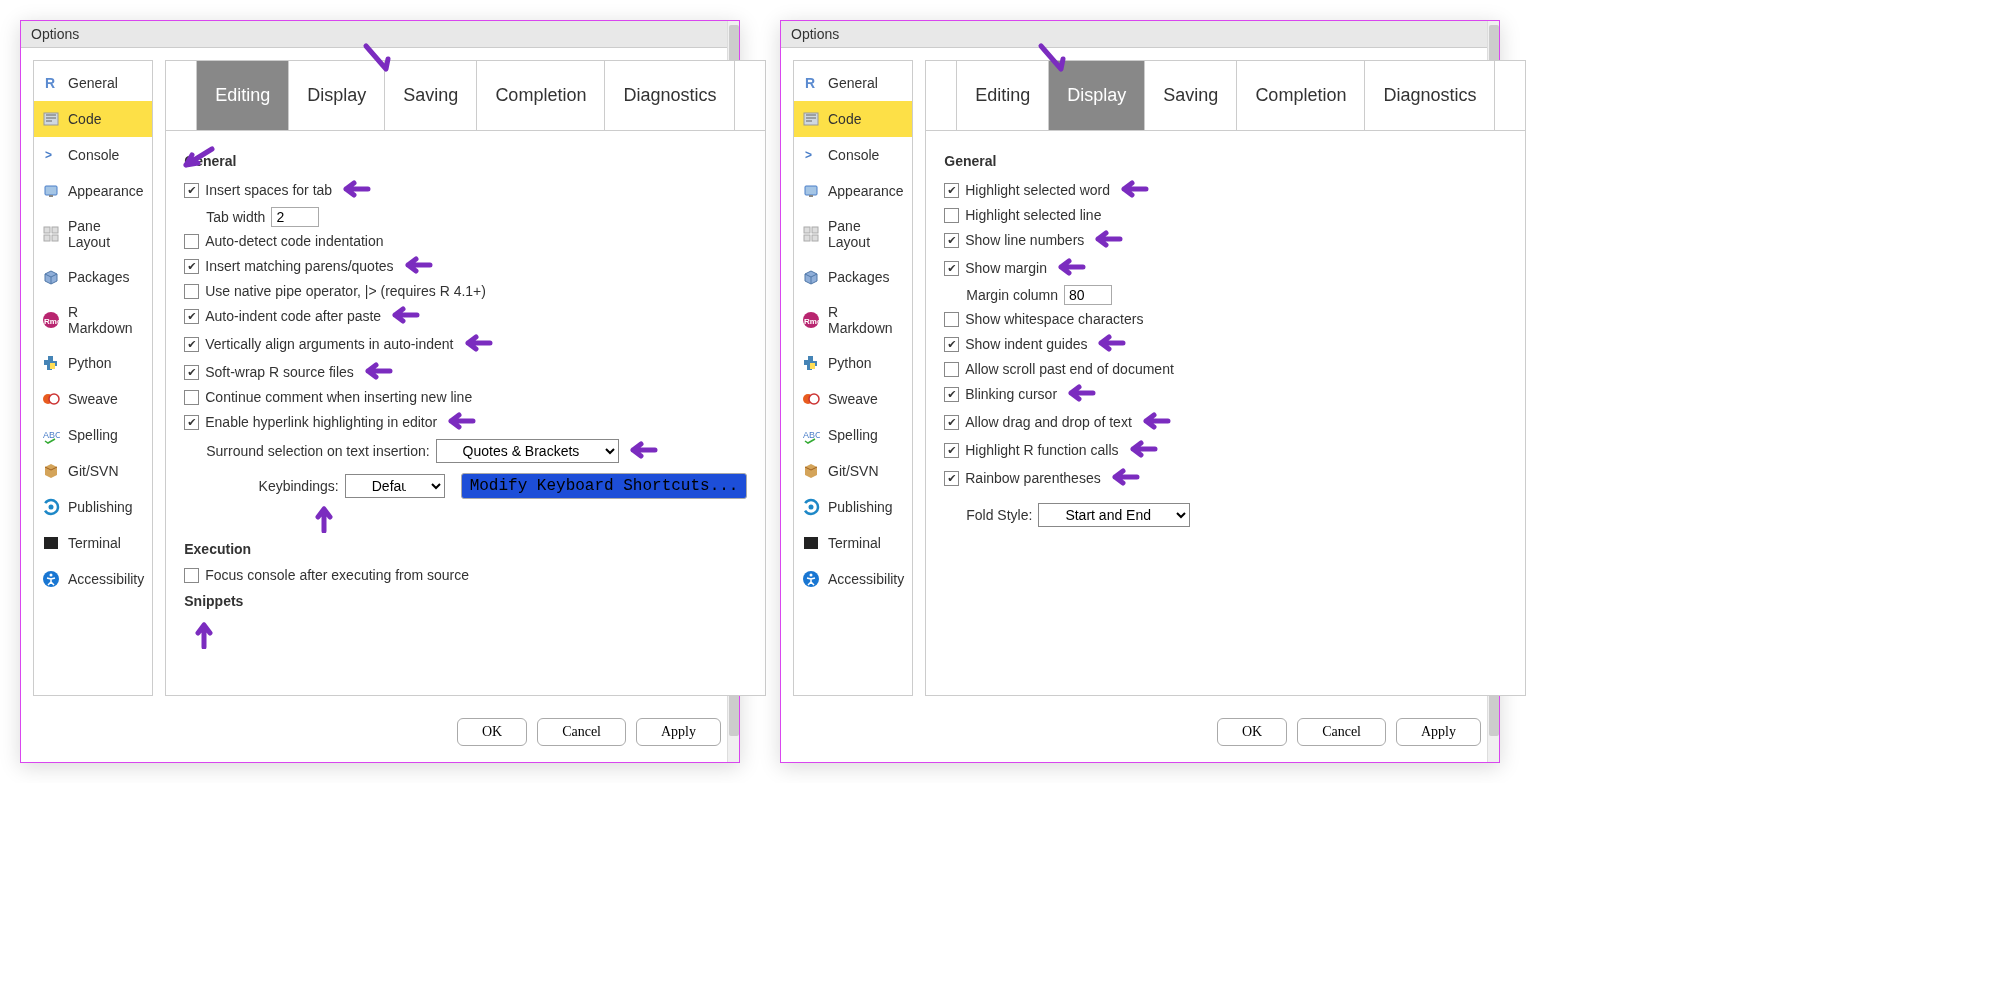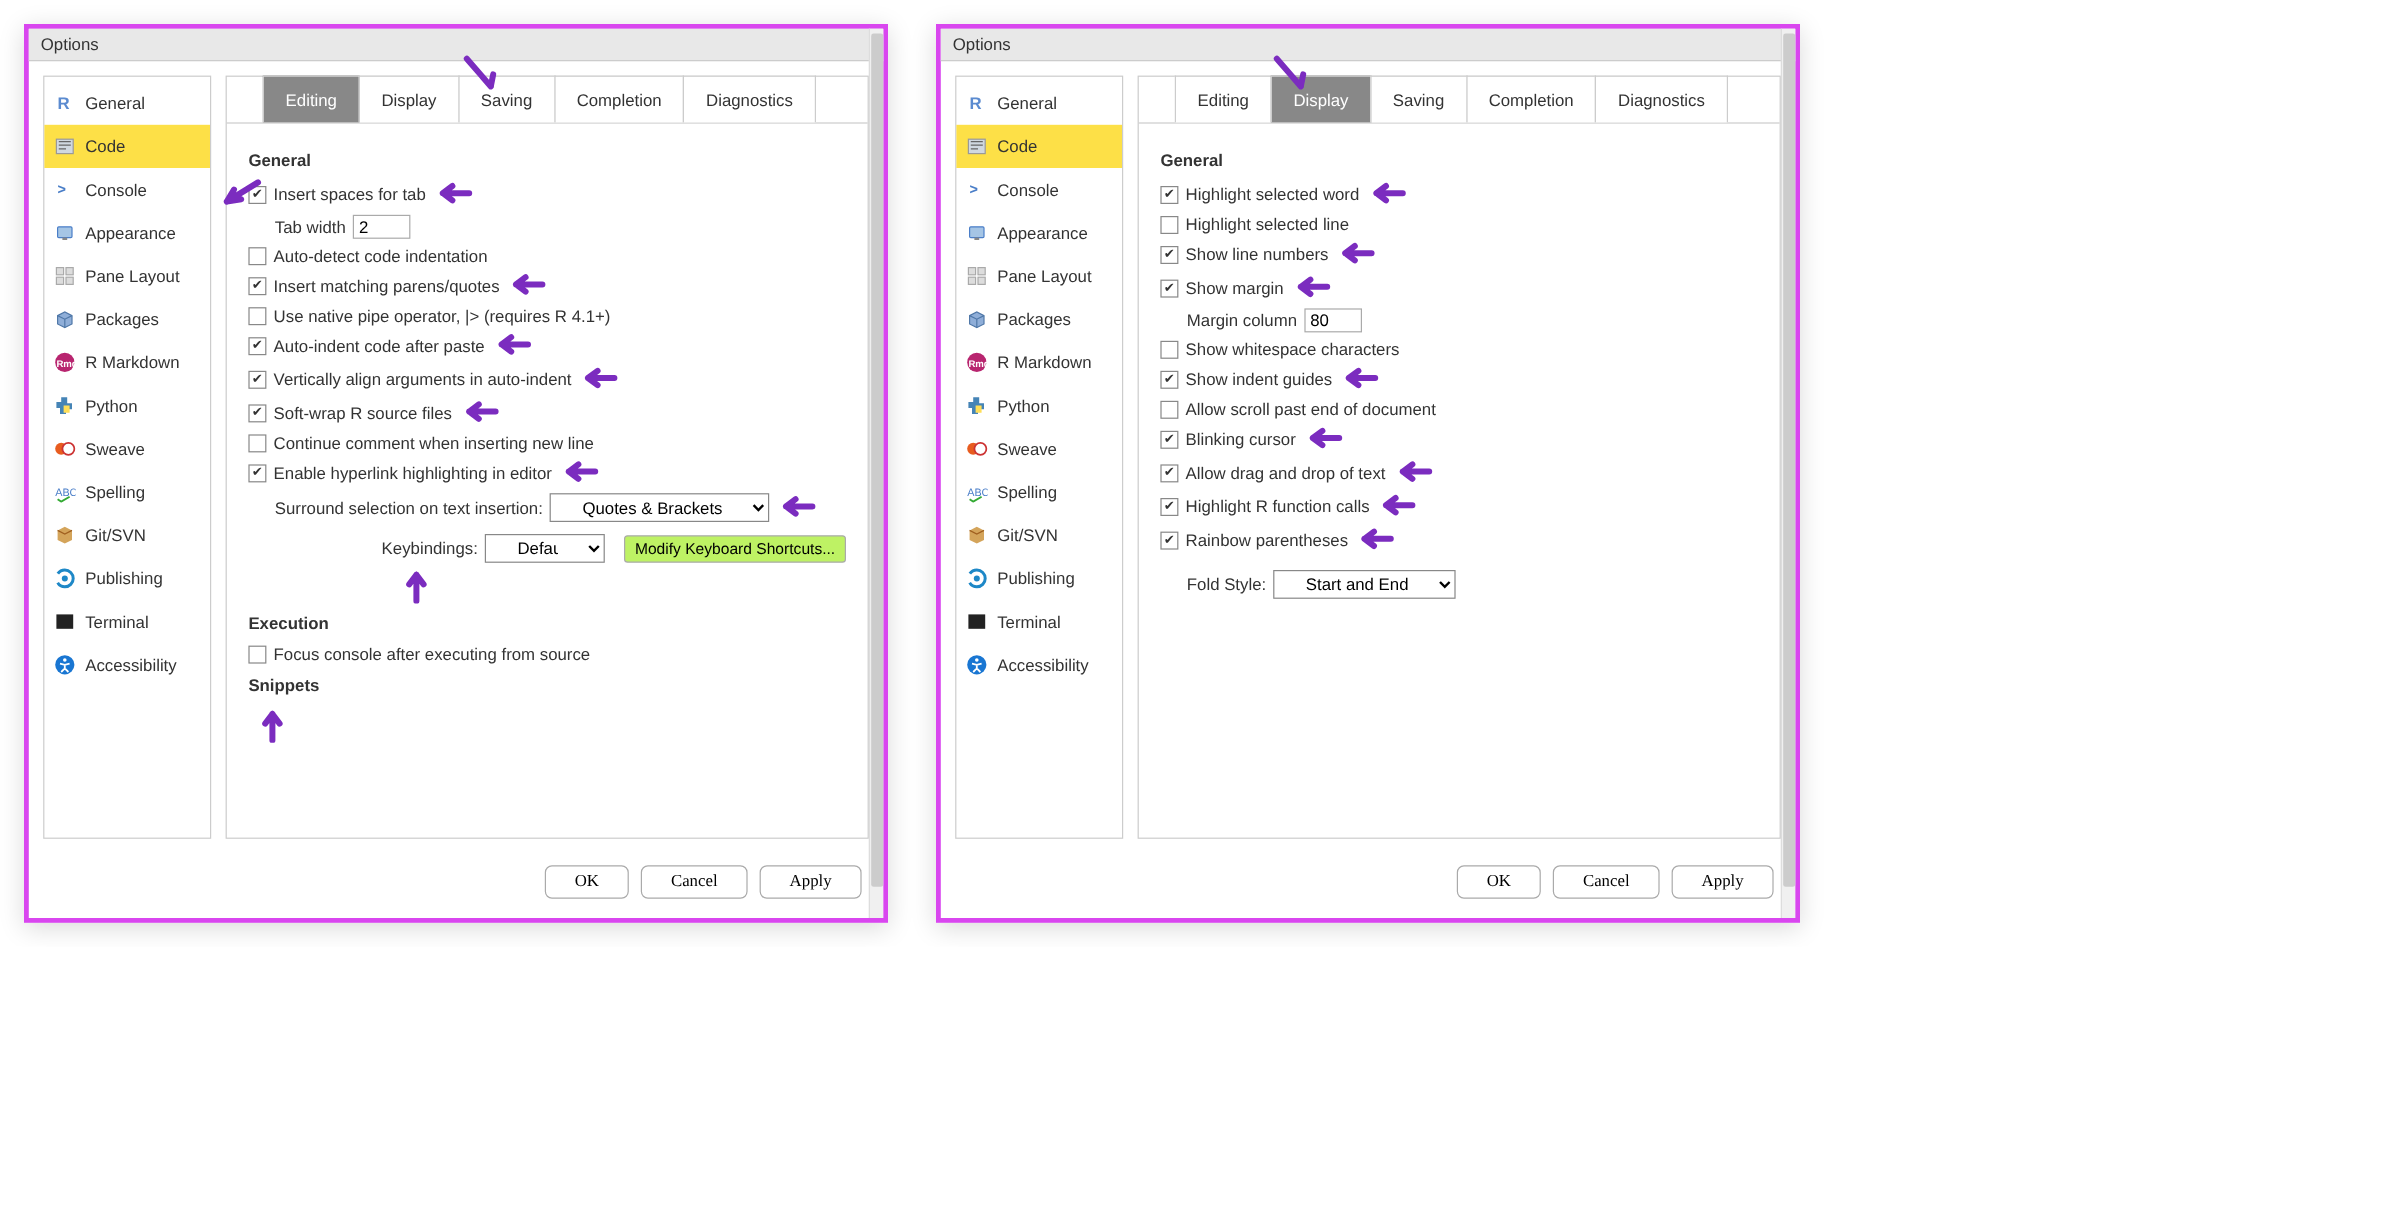--- a/index.html
+++ b/index.html
@@ -7,21 +7,21 @@
     font-family: "Segoe UI", Arial, sans-serif;
     font-size: 14px;
     background: #fff;
     color: #333;
     padding: 20px;
     display: flex;
     gap: 40px;
   }
   .dialog {
     width: 720px;
-    border: 4px solid #d946ef;
+    border: 1px solid #d946ef;
     box-shadow: 0 4px 20px rgba(0,0,0,0.15);
     background: #fff;
     position: relative;
   }
   .titlebar {
     background: #e8e8e8;
     border-bottom: 1px solid #ccc;
     padding: 5px 10px;
     font-size: 14px;
   }
@@ -63,25 +63,25 @@
     padding: 0;
     position: relative;
   }
   .tabs {
     display: flex;
     padding: 0 30px;
     border-bottom: 1px solid #ccc;
     margin-top: -1px;
   }
   .tab {
-    padding: 11px 18px;
+    padding: 24px 18px;
     border: 1px solid #ccc;
     border-bottom: none;
     margin-left: -1px;
-    font-size: 14px;
+    font-size: 18px;
     background: #fff;
     cursor: pointer;
   }
   .tab.active {
     background: #888;
     color: #fff;
   }
   .tab:first-child { margin-left: 0; }
   .content-inner {
     padding: 14px 18px;
@@ -127,24 +127,24 @@
   }
   select {
     border: 1px solid #888;
     padding: 2px 22px;
     font-size: 14px;
     font-family: inherit;
     background: #fff;
   }
   .btn-small {
     border: 1px solid #aaa;
-    background: #bef264;
+    background: #1d4ed8;
     padding: 3px 8px;
-    font-size: 13px;
-    font-family: Liberation Sans, sans-serif;
+    font-size: 16px;
+    font-family: Liberation Mono, monospace;
     cursor: pointer;
     border-radius: 3px;
   }
   .btn-small.focused {
     border: 2px solid #5b8bd0;
   }
   .help-icon {
     width: 16px;
     height: 16px;
     border-radius: 50%;

